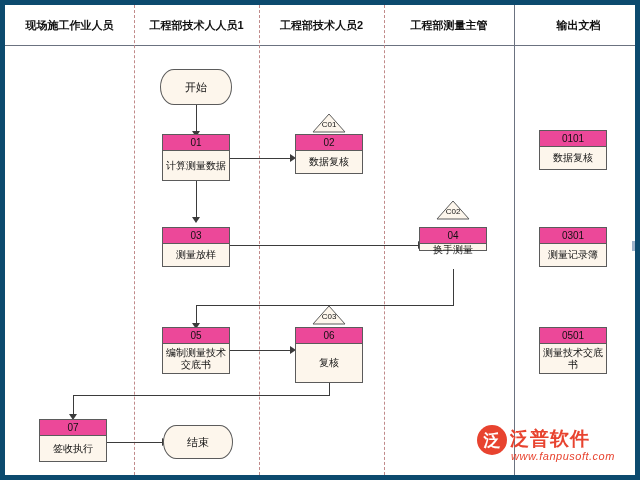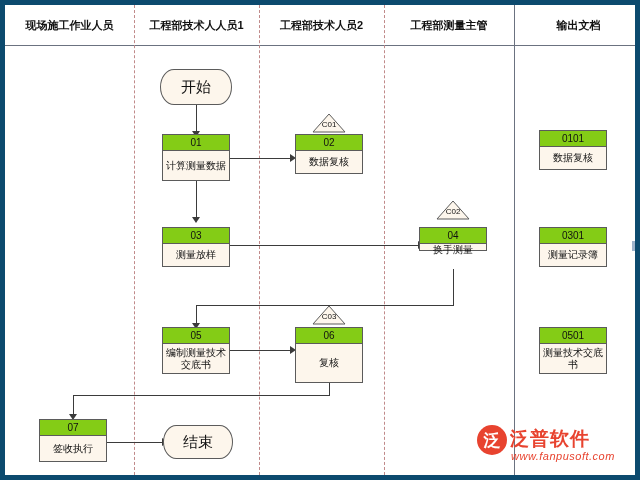--- a/index.html
+++ b/index.html
@@ -61,21 +61,21 @@
     color: #111111;
     display: flex;
     flex-direction: column;
   }
   .node .num {
     height: 15px;
     line-height: 15px;
     text-align: center;
     font-size: 10px;
     border-bottom: 1px solid #5b5b5b;
-    background: #84cc16;
+    background: #ec4899;
   }
   .node .body {
     flex: 1;
     display: flex;
     align-items: center;
     justify-content: center;
     text-align: center;
     padding: 0 3px;
     line-height: 12px;
     font-size: 10px;
@@ -86,21 +86,21 @@
   
   .terminator {
     position: absolute;
     box-sizing: border-box;
     background: #fdf6ec;
     border: 1px solid #5b5b5b;
     border-radius: 14px / 18px;
     display: flex;
     align-items: center;
     justify-content: center;
-    font-size: 15px;
+    font-size: 11px;
     color: #111;
   }
   
   .badge {
     position: absolute;
     width: 34px;
     height: 20px;
   }
   .badge svg { display: block; }
   .badge .lbl {

